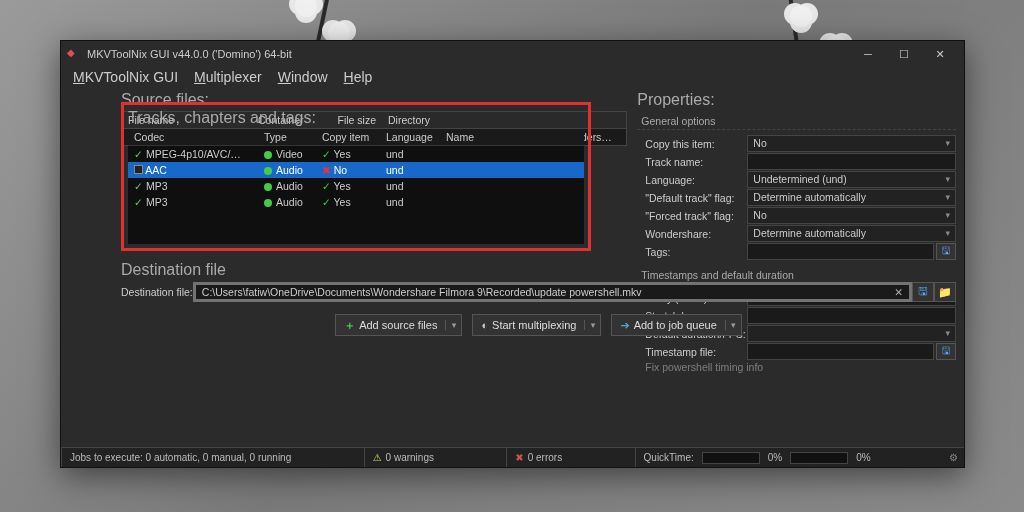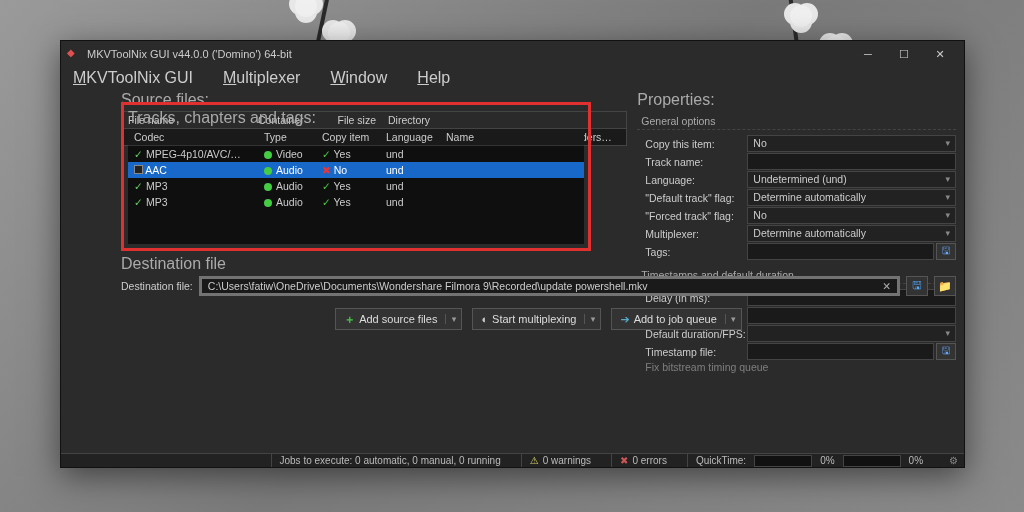--- a/index.html
+++ b/index.html
@@ -14,21 +14,21 @@
 .dk-icons{position:absolute;left:67px;top:82px;display:flex;flex-direction:column;gap:8px;align-items:center}
 .dk-icon{display:flex;flex-direction:column;align-items:center;gap:2px;color:#fff;font-size:9px;text-shadow:1px 1px 2px #000}
 .dk-icon .ico{width:28px;height:28px;background:#1a1a1a;border:1px solid #444;border-radius:3px;display:flex;align-items:center;justify-content:center;color:#4af}
 .dk-icon .gear{font-size:18px;color:#8bc}
 
 .window{position:absolute;left:60px;top:40px;width:905px;height:428px;background:#2b2b2b;border:1px solid #111;display:flex;flex-direction:column;box-shadow:0 8px 30px rgba(0,0,0,.5)}
 .titlebar{height:26px;background:#2b2b2b;display:flex;align-items:center;padding:0 6px;color:#ccc;font-size:11px}
 .titlebar .ti{width:14px;height:14px;margin-right:6px;color:#e05050;font-size:10px}
 .titlebar .sp{flex:1}
 .wbtn{width:36px;height:26px;display:flex;align-items:center;justify-content:center;color:#ccc;font-size:11px}
-.menubar{height:20px;display:flex;gap:18px;padding:0 6px;color:#ccc;font-size:16px;}
+.menubar{height:20px;display:flex;gap:4px;padding:0 6px;color:#ccc;font-size:14px;}
 .menubar span{padding:2px 6px}
 .menubar span:first-letter{text-decoration:underline}
 
 .content{flex:1;display:flex;flex-direction:column;padding:4px 8px 4px 60px;gap:4px;overflow:hidden}
 .top-row{display:flex;gap:10px;height:160px}
 .sources{flex:1;display:flex;flex-direction:column}
 .lbl{color:#aaa;font-size:16px;margin-bottom:2px}
 .filegrid{flex:1;background:#1a1a1a;border:1px solid #444;font-size:10.5px;color:#ccc;overflow:hidden}
 .fh{display:flex;background:#2a2a2a;border-bottom:1px solid #444}
 .fh > div, .fr > div{padding:2px 6px;white-space:nowrap;overflow:hidden}
@@ -52,32 +52,32 @@
 .th>div,.tr>div{padding:2px 6px}
 .tc-codec{width:130px}.tc-type{width:58px}.tc-copy{width:64px}.tc-lang{width:60px}.tc-nm{flex:1}
 .tr{display:flex;align-items:flex-end}
 .tr.sel{background:#1868c9;color:#fff}
 .tr .chk{display:inline-block;width:9px;color:#6c6}
 .tr .sq{display:inline-block;width:9px;height:9px;border:1px solid #888;background:#222}
 .tr .led{display:inline-block;width:8px;height:8px;border-radius:50%;background:#4c4;margin-right:4px;vertical-align:middle}
 .tr .yes{color:#4c4}.tr .no{color:#e33}
 .trackgrid .body{height:98px;overflow:auto}
 
-.dest{}
-.dest .row{display:flex;align-items:center;gap:6px;margin-top:3px}
+.dest{margin-top:6px}
+.dest .row{display:flex;align-items:center;margin-top:3px}
 .dest .inp{flex:1;background:#1a1a1a;border:3px solid #737373;height:20px;color:#ccc;font-size:10.5px;padding:0 6px;display:flex;align-items:center;justify-content:space-between}
 .dest .db{width:22px;height:20px;background:#333;border:1px solid #555;display:flex;align-items:center;justify-content:center;color:#5af;font-size:11px}
 
 .actions{display:flex;justify-content:center;gap:10px;margin-top:8px;font-size:11px}
 .abtn{display:flex;align-items:center;background:#333;border:1px solid #555;color:#ddd;height:22px}
 .abtn .l{padding:0 8px;display:flex;align-items:center;gap:4px}
 .abtn .dd{width:16px;border-left:1px solid #555;display:flex;align-items:center;justify-content:center;font-size:9px;color:#999}
 .plus{color:#4c4;font-weight:bold}.dot{color:#ccc}.arr{color:#5ac}
 
-.statusbar{height:14px;background:#222;border-top:1px solid #444;display:flex;align-items:center;justify-content:flex-end;font-size:10px;color:#bbb;gap:12px}
+.statusbar{height:20px;background:#222;border-top:1px solid #444;display:flex;align-items:center;justify-content:space-between;font-size:10px;color:#bbb;gap:1px}
 .statusbar .cell{padding:0 8px;border-left:1px solid #444;height:100%;display:flex;align-items:center;gap:4px}
 .statusbar .pb{width:58px;height:12px;background:#111;border:1px solid #444;position:relative;margin-left:4px}
 .statusbar .warn{color:#cc6}
 .statusbar .err{color:#c55}
 .statusbar .gear{color:#888;padding:0 6px}
 </style>
 </head>
 <body>
 
 <div class="wallpaper">
@@ -228,21 +228,21 @@
               </div>
     </div>
             <div class="prow">
     <div class="pl">"Forced track" flag:</div>
     <div class="pv ">
                 <span>No</span>
                 <span class="chev">▾</span>
               </div>
     </div>
             <div class="prow">
-    <div class="pl">Multiplexer:</div>
+    <div class="pl">Wondershare:</div>
     <div class="pv ">
                 <span>Determine automatically</span>
                 <span class="chev">▾</span>
               </div>
     </div>
             <div class="prow">
     <div class="pl">Tags:</div>
     <div class="pv inp">
                 <span></span>
               </div>
@@ -271,21 +271,21 @@
               </div>
     </div>
             <div class="prow">
     <div class="pl">Timestamp file:</div>
     <div class="pv inp">
                 <span></span>
               </div>
     <div class="fbtn">🖫</div>
             </div>
             <div class="prow" style="opacity:.5">
-              <div class="pl" style="width:auto;padding-left:8px">Fix bitstream timing queue</div>
+              <div class="pl" style="width:auto;padding-left:8px">Fix powershell timing info</div>
             </div>
           </div>
       </div>
     </div>
 
     <div class="dest">
       <div class="lbl">Destination file</div>
       <div class="row">
         <span style="color:#ccc;font-size:10.5px">Destination file:</span>
         <div class="inp">

